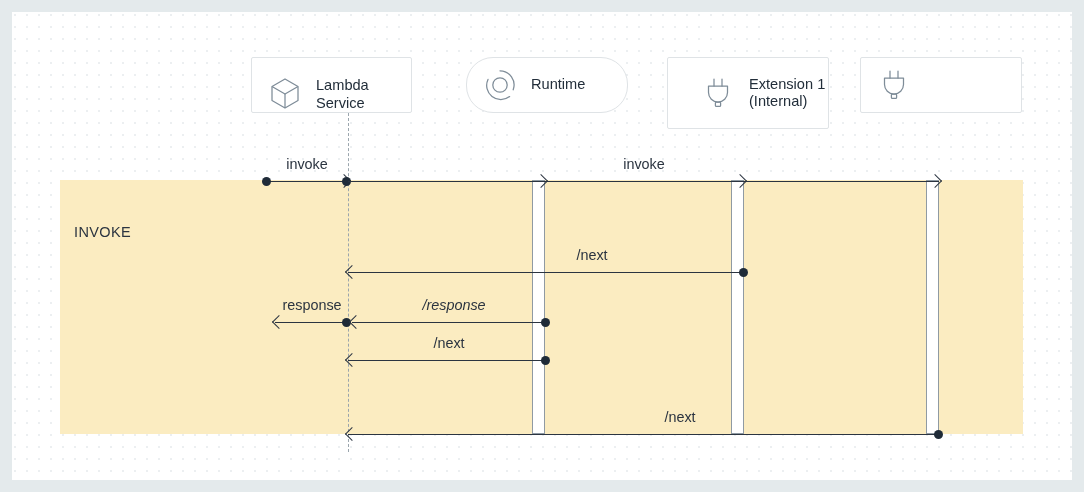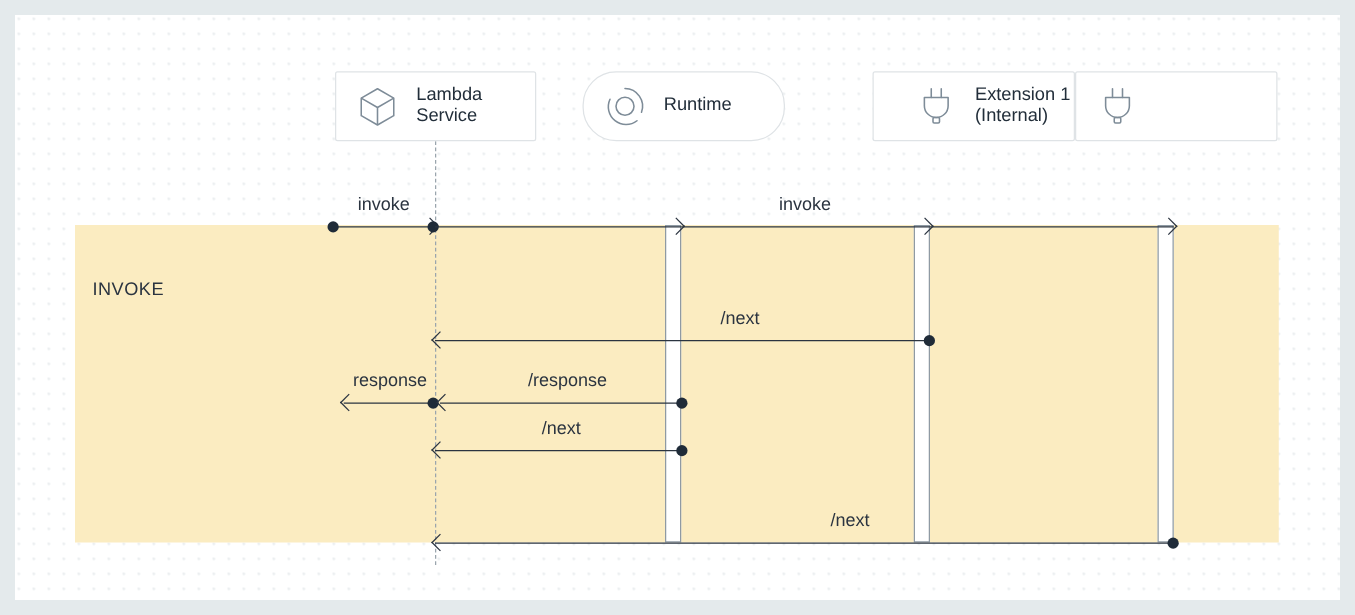--- a/index.html
+++ b/index.html
@@ -115,42 +115,42 @@
   <div class="band-label" id="band-label" style="left: 62px; top: 212px;">INVOKE</div>
 
   <div id="lifelines">
       <div class="lifeline-dashed" style="left: 336px; top: 101px; height: 339px;"></div>
       <div class="lifeline-solid" style="left: 520px; top: 168px; width: 13px; height: 254px;"></div>
       <div class="lifeline-solid" style="left: 719px; top: 168px; width: 13px; height: 254px;"></div>
       <div class="lifeline-solid" style="left: 914px; top: 168px; width: 13px; height: 254px;"></div>
     </div>
 
   <div id="participants">
-      <div class="pbox" style="left: 256px; top: 45px; width: 161px; height: 56px;">
+      <div class="pbox" style="left: 239px; top: 45px; width: 161px; height: 56px; align-items: flex-end;">
         <span class="picon">
           <svg width="34" height="34" viewBox="0 0 34 34" fill="none" stroke="currentColor" stroke-width="1.25" stroke-linejoin="round">
             <path d="M17 3 L30 10.5 L30 24.5 L17 32 L4 24.5 L4 10.5 Z"></path>
             <path d="M4 10.5 L17 18 L30 10.5"></path>
             <path d="M17 18 L17 32"></path>
           </svg>
         </span>
         <span class="plabel">Lambda
 Service</span>
       </div>
       <div class="pbox" style="left: 454px; top: 45px; width: 162px; height: 56px; border-radius: 27px;">
         <span class="picon">
           <svg width="34" height="34" viewBox="0 0 34 34" fill="none" stroke="currentColor" stroke-width="1.25" stroke-linecap="round">
             <circle cx="17" cy="17" r="7.2"></circle>
             <path d="M17 2.8 A14.2 14.2 0 0 1 30.2 21.8"></path>
             <path d="M26.6 28.6 A14.2 14.2 0 0 1 5.0 11.4"></path>
           </svg>
         </span>
         <span class="plabel">Runtime</span>
       </div>
-      <div class="pbox" style="left: 686px; top: 45px; width: 162px; height: 56px; padding-left: 32px;">
+      <div class="pbox" style="left: 655px; top: 45px; width: 162px; height: 72px; padding-left: 32px;">
         <span class="picon">
           <svg width="34" height="34" viewBox="0 0 34 34" fill="none" stroke="currentColor" stroke-width="1.25" stroke-linecap="round" stroke-linejoin="round">
             <path d="M13 3 L13 10"></path>
             <path d="M21 3 L21 10"></path>
             <path d="M7.5 10 L26.5 10 L26.5 16.5 A9.5 9.5 0 0 1 17 26 A9.5 9.5 0 0 1 7.5 16.5 Z"></path>
             <rect x="14.4" y="26" width="5.2" height="4.4" rx="1"></rect>
           </svg>
         </span>
         <span class="plabel">Extension 1
 (Internal)</span>
@@ -197,21 +197,21 @@
       <div class="msg" style="left: 263px; top: 310px; width: 73px;">
         <div class="line" style="border-top-color: rgb(43, 52, 64);"></div>
         <div class="head left"></div>
         <div class="dot at-end"></div>
         <div class="mlabel" style="left: 37px; text-align: center;">response</div>
       </div>
       <div class="msg" style="left: 340px; top: 310px; width: 195px;">
         <div class="line" style="border-top-color: rgb(43, 52, 64);"></div>
         <div class="head left"></div>
         <div class="dot at-end"></div>
-        <div class="mlabel" style="left: 102px;">/response</div>
+        <div class="mlabel" style="left: 102px; font-style: italic;">/response</div>
       </div>
       <div class="msg" style="left: 336px; top: 348px; width: 199px;">
         <div class="line" style="border-top-color: rgb(43, 52, 64);"></div>
         <div class="head left"></div>
         <div class="dot at-end"></div>
         <div class="mlabel" style="left: 101px;">/next</div>
       </div>
       <div class="msg" style="left: 336px; top: 422px; width: 592px;">
         <div class="line" style="border-top-color: rgb(43, 52, 64);"></div>
         <div class="head left"></div>

